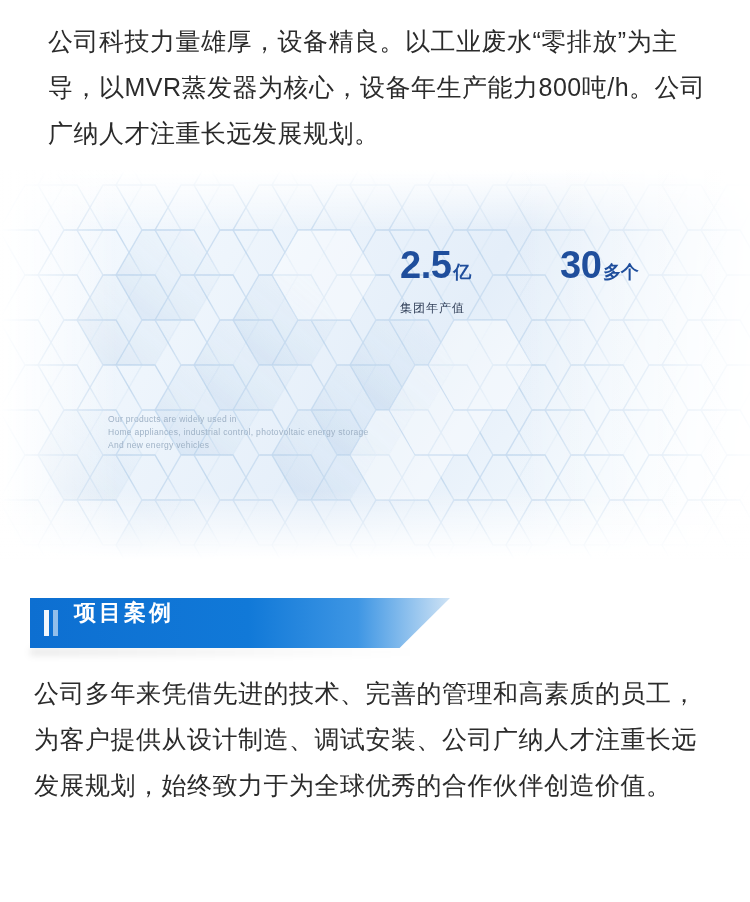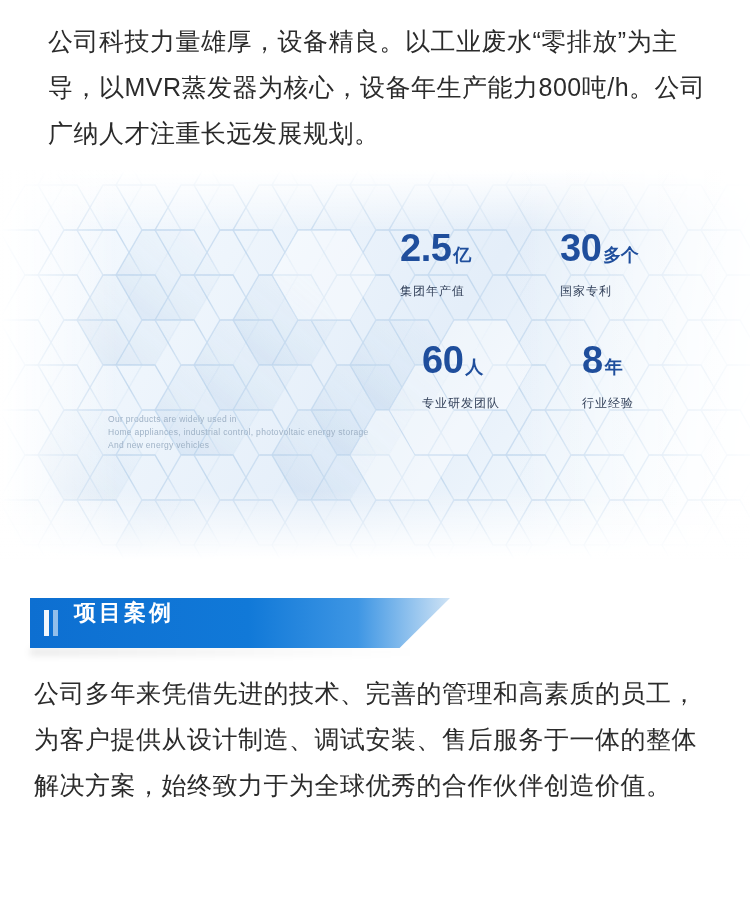--- a/index.html
+++ b/index.html
@@ -70,20 +70,21 @@
     top: 58px;
     width: 320px;
   }
   .stat-row {
     display: flex;
   }
   .stat {
     width: 160px;
     text-align: left;
     margin-bottom: 40px;
+    margin-top: 17px;
   }
   .stat-value {
     color: #1f4e9c;
     font-weight: bold;
     font-size: 38px;
     line-height: 40px;
     letter-spacing: -0.5px;
   }
   .stat-unit {
     font-size: 18px;
@@ -330,48 +331,33 @@
       <div class="stat">
         <div class="stat-value">
           <span>2.5</span><span class="stat-unit">亿</span>
         </div>
         <div class="stat-label">集团年产值</div>
       </div>
       <div class="stat">
         <div class="stat-value">
           <span>30</span><span class="stat-unit">多个</span>
         </div>
-        <div class="stat-label">国家专利</div>
-      </div>
-    </div>
-    <div class="stat-row">
-      <div class="stat indent">
-        <div class="stat-value">
-          <span>60</span><span class="stat-unit">人</span>
-        </div>
-        <div class="stat-label">专业研发团队</div>
-      </div>
-      <div class="stat indent">
-        <div class="stat-value">
-          <span>8</span><span class="stat-unit">年</span>
-        </div>
-        <div class="stat-label">行业经验</div>
       </div>
     </div>
   </div>
 
   <div class="hero-caption">Our products are widely used in
 Home appliances, industrial control, photovoltaic energy storage
 And new energy vehicles</div>
 </div>
 
 <div class="section-head-wrap">
   <div class="section-shadow"></div>
   <div class="section-head">
     <span class="section-bars">
       <i></i>
         <i class="dim"></i>
     </span>
     <span class="section-title">项目案例</span>
   </div>
 </div>
 
-<div class="body-para">公司多年来凭借先进的技术、完善的管理和高素质的员工，为客户提供从设计制造、调试安装、售后服务于一体的整体解决方案，始终致力于为全球优秀的合作伙伴创造价值。</div>
+<div class="body-para">公司多年来凭借先进的技术、完善的管理和高素质的员工，为客户提供从设计制造、调试安装、公司广纳人才注重长远发展规划，始终致力于为全球优秀的合作伙伴创造价值。</div>
 
 </body></html>

